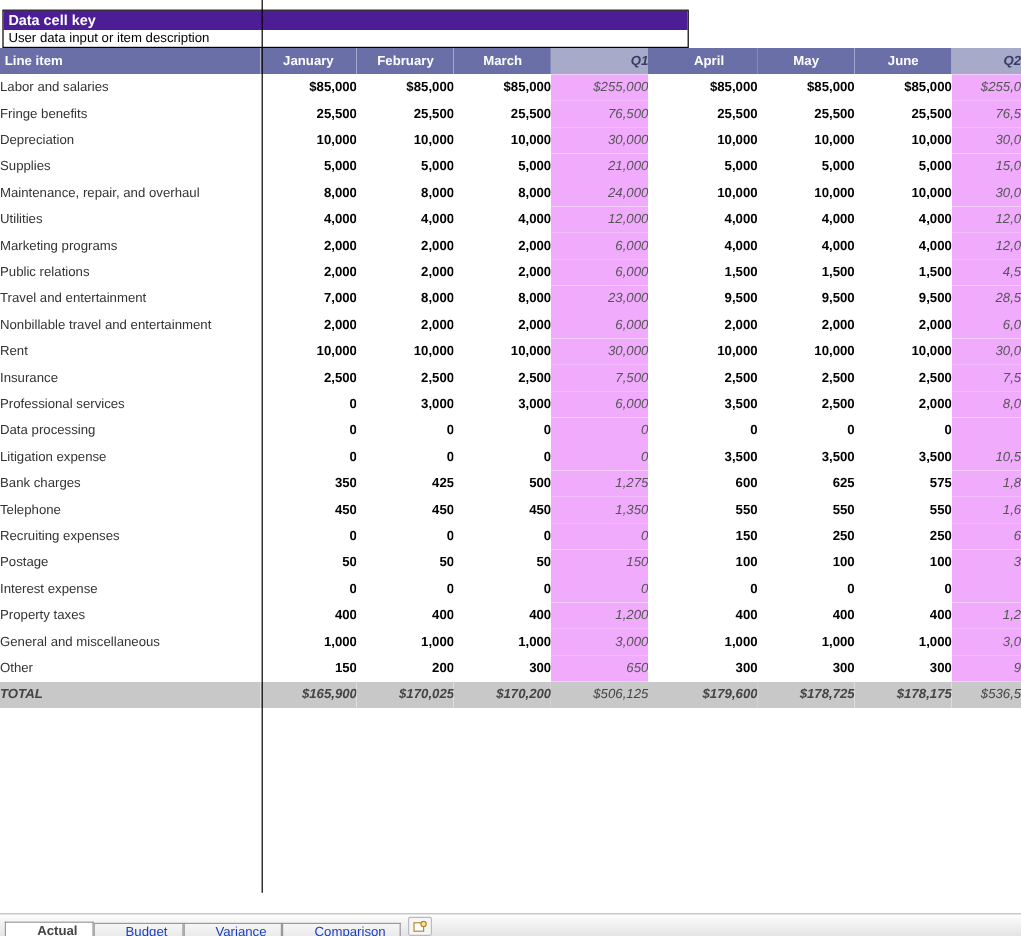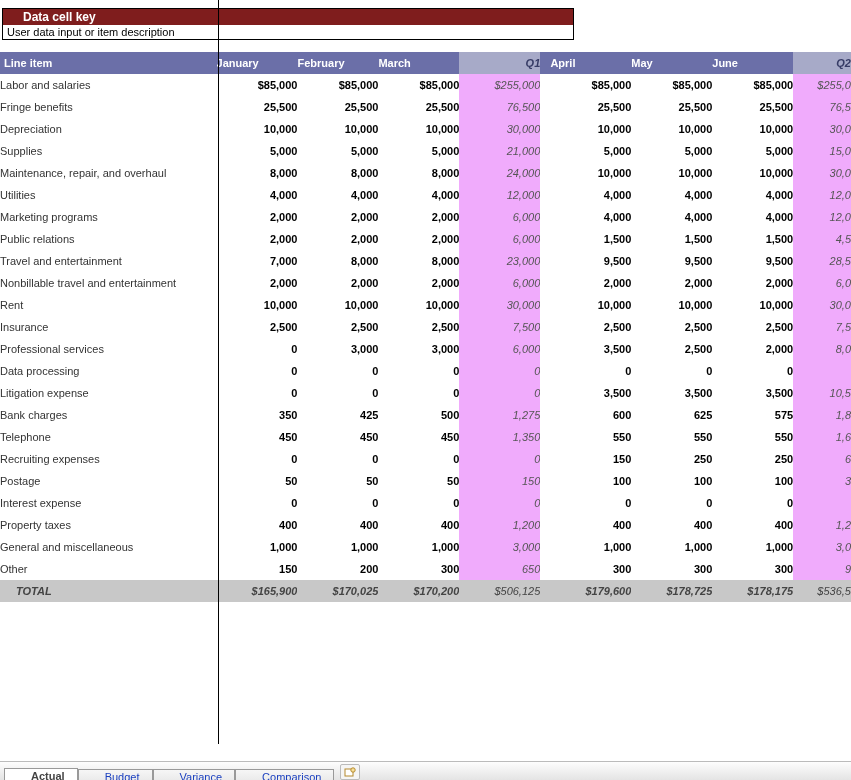--- a/index.html
+++ b/index.html
@@ -1,32 +1,32 @@
 <!DOCTYPE html>
 <html><head>
 <meta charset="utf-8">
 <style>
   html,body{margin:0;padding:0;background:#fff;font-family:Verdana,Arial,sans-serif;font-size:11px;color:#000;width:851px;height:780px;overflow:hidden;position:relative}
   .sheet-area{position:absolute;left:0;top:0;right:0;bottom:18px;overflow:hidden}
   .header{padding:0 0 0 4px}
   .header div{font-weight:bold;font-size:12px;line-height:16px;color:#000}
   .key-box{margin:8px 0 0 2px;width:570px;border:1px solid #000}
-  .key-title{background:#7f1d1d;color:#fff;font-weight:bold;font-size:12px;padding:1px 20px}
+  .key-title{background:#4c1d95;color:#fff;font-weight:bold;font-size:12px;padding:1px 4px}
   .key-row{padding:1px 4px;font-size:11px}
   .key-formula{background:#c0c0c0;font-style:italic}
-  table.data{border-collapse:collapse;margin-top:12px;width:851px;table-layout:fixed}
+  table.data{border-collapse:collapse;width:851px;table-layout:fixed}
   table.data th, table.data td{padding:2px 0;height:18px;white-space:nowrap;overflow:hidden}
-  th.colhead{background:#6b6fa8;color:#fff;font-weight:bold;font-style:normal;text-align:left;padding-right:6px;font-size:11px}
+  th.colhead{background:#6b6fa8;color:#fff;font-weight:bold;font-style:normal;text-align:center;padding-right:6px;font-size:11px}
   th.colhead.first{text-align:left;padding-left:4px}
   th.q{background:#a7aac8;color:#373c66;font-style:italic;text-align:right;padding-right:6px}
   td.num{text-align:right;padding-right:6px;font-weight:bold}
   td.qcell{background:#f0abfc;color:#555;font-style:italic;text-align:right;padding-right:6px}
   td.label{padding-left:4px;font-weight:normal;color:#333}
   tr.total td{background:#c8c8c8;color:#444;font-style:italic}
-  tr.total td.label{font-weight:bold;padding-left:16px}
+  tr.total td.label{font-weight:bold;padding-left:0}
   col.c-lbl{width:214px}
   col.c-m{width:80px}
   col.c-q{width:80px}
   col.c-sp{width:10px}
   col.c-q2{width:57px}
   .vline{position:absolute;top:0;bottom:18px;left:218px;width:1px;background:#000;pointer-events:none}
   .tabs{position:absolute;left:0;bottom:0;height:18px;width:100%;background:linear-gradient(#fdfdfd,#e4e4e4);border-top:1px solid #bbb;display:flex;align-items:flex-end;padding-left:4px;font-size:11px}
   .tab{padding:1px 12px 1px 26px;margin-right:0;border:1px solid #999;border-bottom:none;background:linear-gradient(#f6f6f6,#e6e6e6);color:#444;border-radius:0 0 0 0;position:relative;top:4px;cursor:pointer}
   .tab.active{background:#fff;font-weight:bold;border-bottom:1px solid #fff}
   .tab.linked{color:#1a3fbf}

